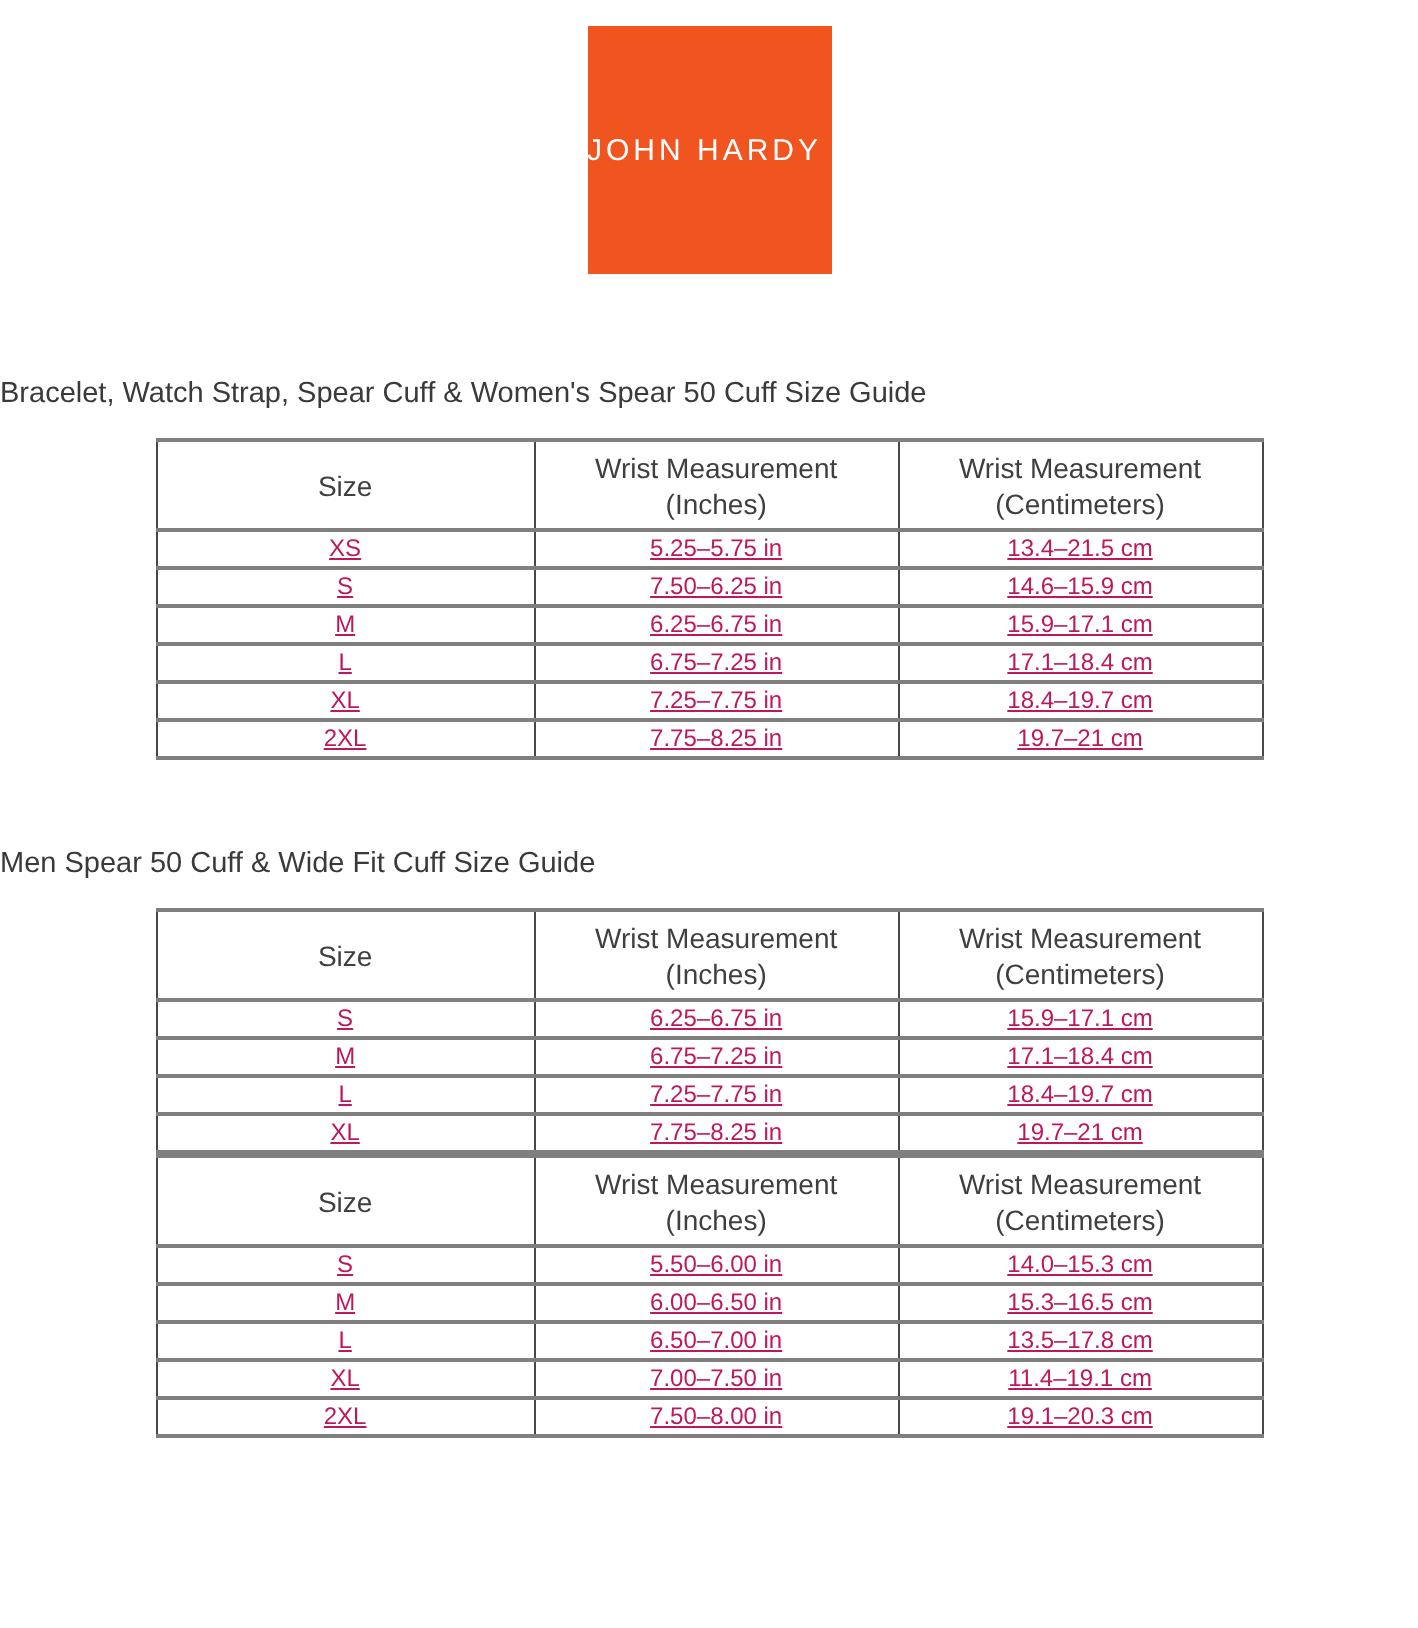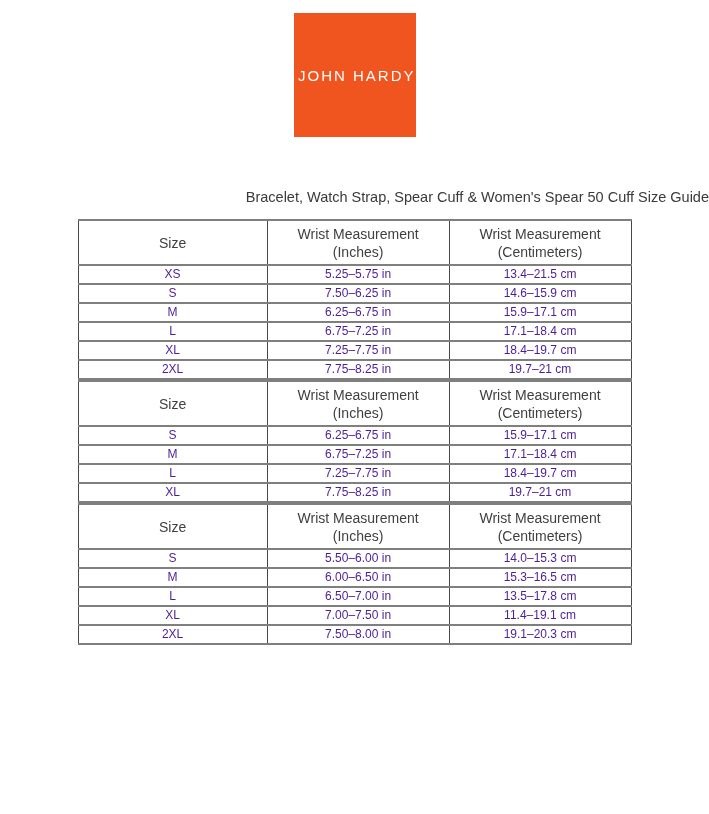--- a/index.html
+++ b/index.html
@@ -18,32 +18,32 @@
     height: 814px;
     position: relative;
   }
   .logo {
     width: 122px;
     height: 124px;
     margin: 13px auto 0 auto;
     background: #f0541f;
     display: flex;
     align-items: center;
-    justify-content: flex-end;
+    justify-content: flex-start;
   }
   .logo-text {
     color: #ffffff;
     font-size: 15px;
     letter-spacing: 2px;
     font-weight: 500;
     white-space: nowrap;
   }
   .guide-section { width: 709px; }
   .guide-title {
-    text-align: right;
+    text-align: left;
     font-size: 14.5px;
     color: #3a3a3a;
     margin: 0;
     line-height: 17px;
   }
   .t1 .guide-title { margin-top: 52px; margin-bottom: 13px; }
   .t2 .guide-title { margin-top: 44px; margin-bottom: 13px; }
   .t3 .guide-title { margin-top: 42px; margin-bottom: 13px; }
   table.size-table {
     width: 554px;
@@ -66,24 +66,25 @@
   table.size-table th {
     font-weight: 400;
     font-size: 14px;
     color: #3f3f3f;
     height: 41px;
     line-height: 18px;
     padding: 1px 4px;
   }
   table.size-table td {
     font-size: 12px;
-    color: #4c1d95;
+    color: #be185d;
     height: 15px;
     line-height: 15px;
     padding: 1px 4px;
+    text-decoration: underline;
   }
   .hdr-line { display: block; }
 </style>
 </head>
 <body>
 
 <div class="page">
 
   <div class="logo">
     <span class="logo-text">JOHN HARDY</span>
@@ -141,20 +142,21 @@
           <tr>
             <td>2XL</td>
             <td>7.75–8.25 in</td>
             <td>19.7–21 cm</td>
           </tr>
         </tbody>
     </table>
   </div>
 
   <div class="guide-section t2">
+    <div class="guide-title">Men Spear 50 Cuff &amp; Wide Fit Cuff Size Guide</div>
     <table class="size-table">
       <colgroup>
           <col class="c1">
           <col class="c2">
           <col class="c3">
         </colgroup>
       <thead>
         <tr>
           <th>
             <span class="hdr-line">Size</span>

